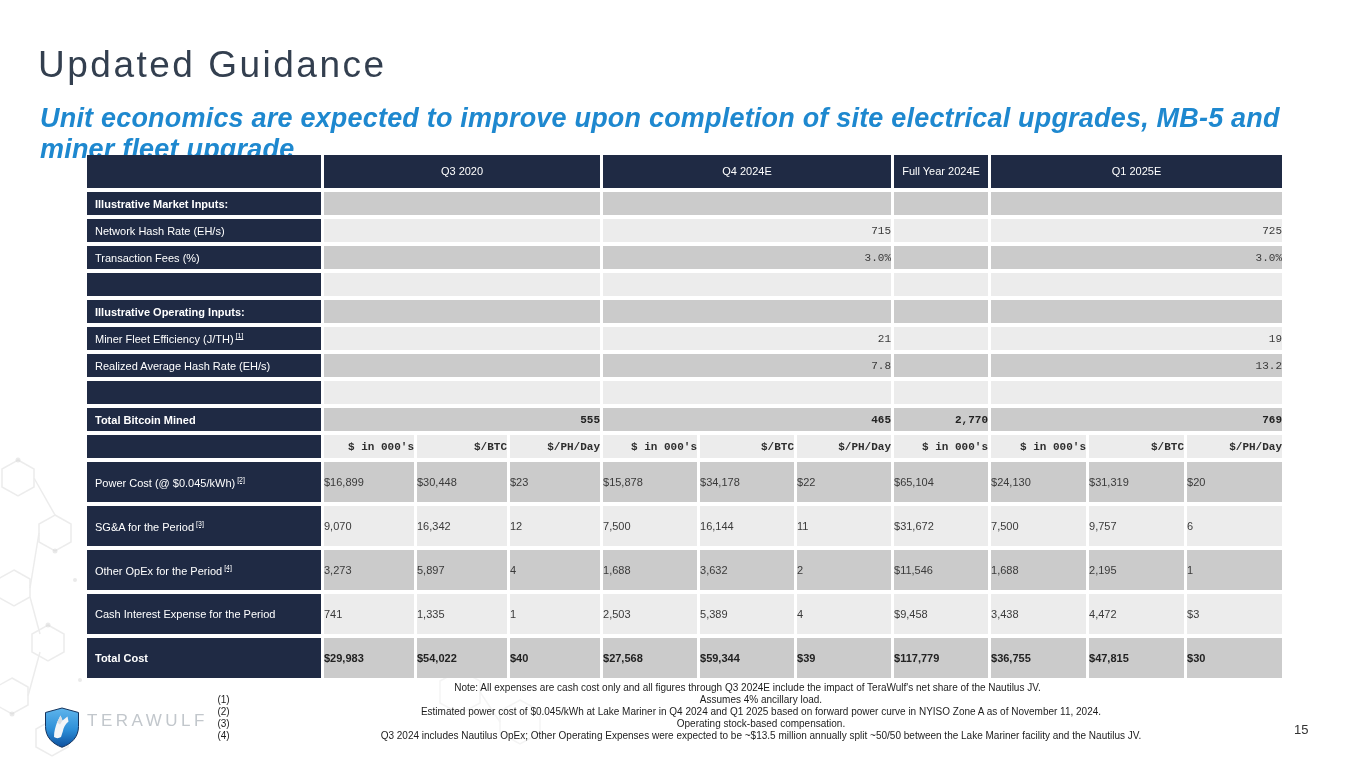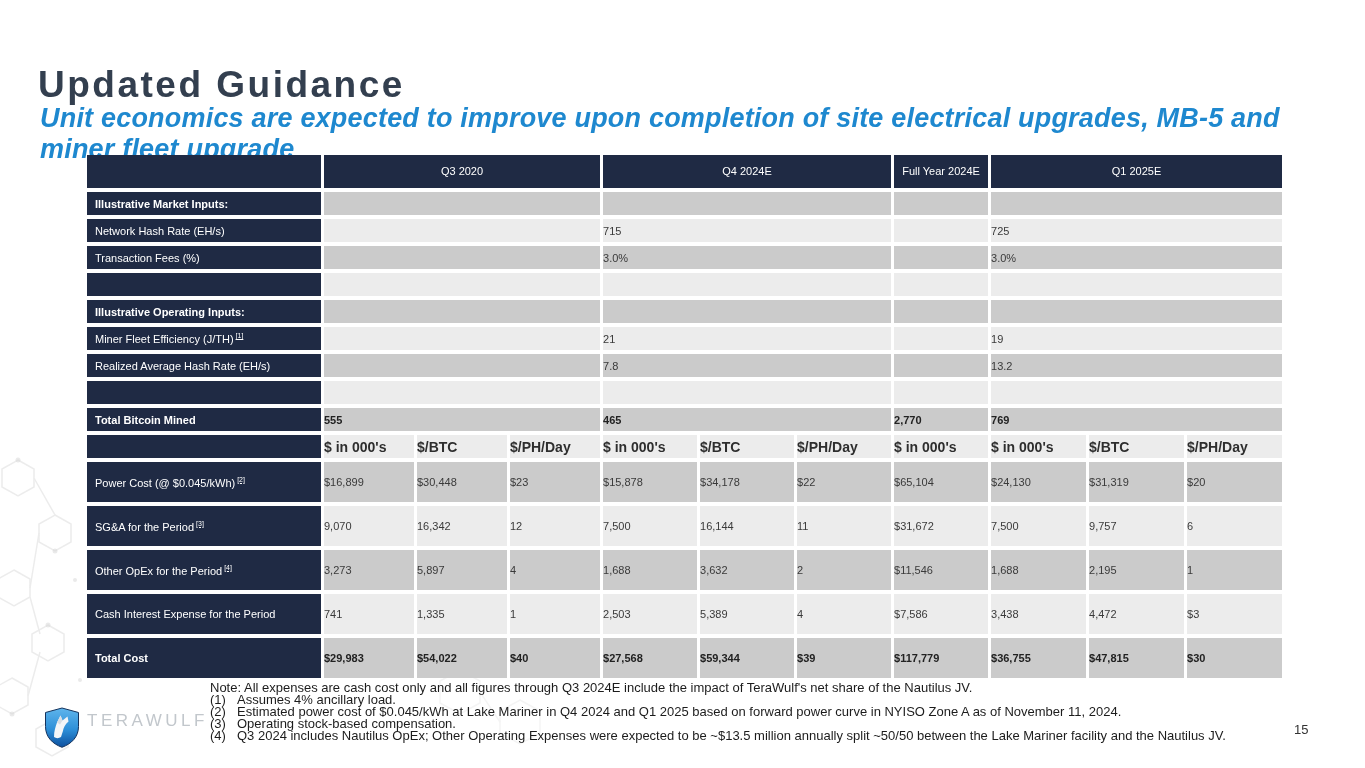--- a/index.html
+++ b/index.html
@@ -9,21 +9,21 @@
   *{margin:0;padding:0;box-sizing:border-box;}
   html,body{background:#ffffff;}
   .slide{
     position:relative; width:1365px; height:768px; background:#ffffff;
     font-family:"Liberation Sans", sans-serif; overflow:hidden;
   }
   .hex-decor{position:absolute; left:0; top:420px; pointer-events:none;}
   .hex-decor2{position:absolute; left:400px; top:660px; pointer-events:none;}
   .title{
     position:absolute; left:38px; top:44px;
-    font-size:37px; font-weight:700; letter-spacing:2.5px; color:var(--title);margin-top:20px;
+    font-size:37px; font-weight:400; letter-spacing:2.5px; color:var(--title);
   }
   .subtitle{
     position:absolute; left:40px; top:103px; width:1300px;
     font-size:27px; font-style:italic; font-weight:600; color:var(--accent);
     letter-spacing:0.2px;
   }
   table.gtable{
     position:absolute; left:84px; top:151px; width:1201px;
     border-collapse:separate; border-spacing:3px 4px; table-layout:fixed;
   }
@@ -34,30 +34,30 @@
   }
   .hlabel{background:var(--navy); height:33px;}
   .rlabel{
     background:var(--navy); color:#ffffff; font-weight:400; font-size:11px;
     text-align:left; padding-left:8px;
   }
   .rlabel.b{font-weight:700;}
   .sup{font-size:7px; vertical-align:super; margin-left:2px; text-decoration:underline;}
   .dcell{color:var(--cell-text); font-size:11px;}
   .dcell.b{font-weight:700; color:#222;}
-  .dcell.subh{font-weight:700; font-size:14px; color:#2e2e2e;}
+  .dcell.subh{font-weight:700; font-size:11px; color:#2e2e2e;}
   .med{background:var(--row-med);}
   .lt{background:var(--row-lt);}
-  .center{text-align:left;}
+  .center{text-align:right;font-family:Liberation Mono, monospace;}
   .right{text-align:left; padding-right:14px;}
   tbody tr{height:23px;margin-top:8px;}
   tbody tr.tall{height:40px;}
   .footnotes{
     position:absolute; left:210px; top:682px; width:1075px;
-    font-size:13px; color:#1c1c1c; line-height:12px;
+    font-size:10px; color:#1c1c1c; line-height:12px;text-align:center;
   }
   .fitem{display:grid; grid-template-columns:27px 1fr;}
   .logo{position:absolute; left:44px; top:707px; display:flex; align-items:flex-start;}
   .logo .brand{
     font-size:17px; letter-spacing:3.5px; color:#c2c7cc; font-weight:400;
     margin-left:7px; margin-top:4px;
   }
   .page-num{position:absolute; left:1294px; top:722px; font-size:13px; color:#333333;}
 </style>
 </head>
@@ -238,21 +238,21 @@
           <td class="dcell med right">1</td>
         </tr>
         <tr class="tall">
           <td class="rlabel"><span>Cash Interest Expense for the Period</span></td>
           <td class="dcell lt right">741</td>
           <td class="dcell lt right">1,335</td>
           <td class="dcell lt right">1</td>
           <td class="dcell lt right">2,503</td>
           <td class="dcell lt right">5,389</td>
           <td class="dcell lt right">4</td>
-          <td class="dcell lt right">$7,586</td>
+          <td class="dcell lt right">$9,458</td>
           <td class="dcell lt right">3,438</td>
           <td class="dcell lt right">4,472</td>
           <td class="dcell lt right">$3</td>
         </tr>
         <tr class="tall">
           <td class="rlabel b"><span>Total Cost</span></td>
           <td class="dcell med right b">$29,983</td>
           <td class="dcell med right b">$54,022</td>
           <td class="dcell med right b">$40</td>
           <td class="dcell med right b">$27,568</td>

